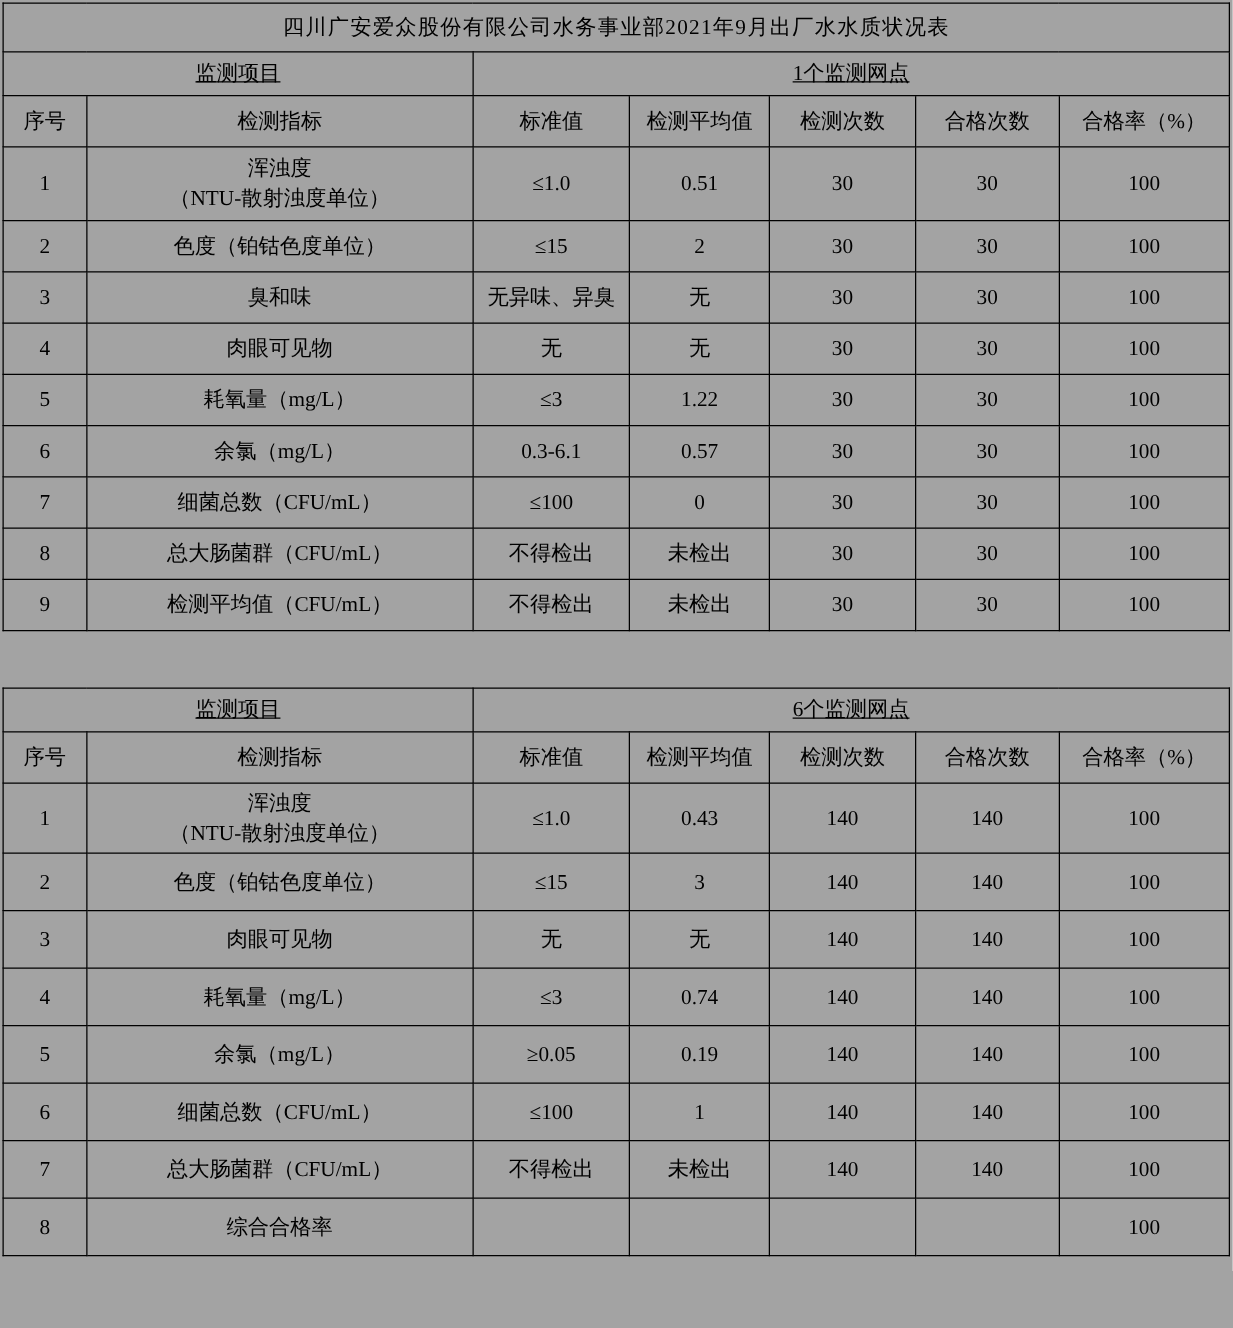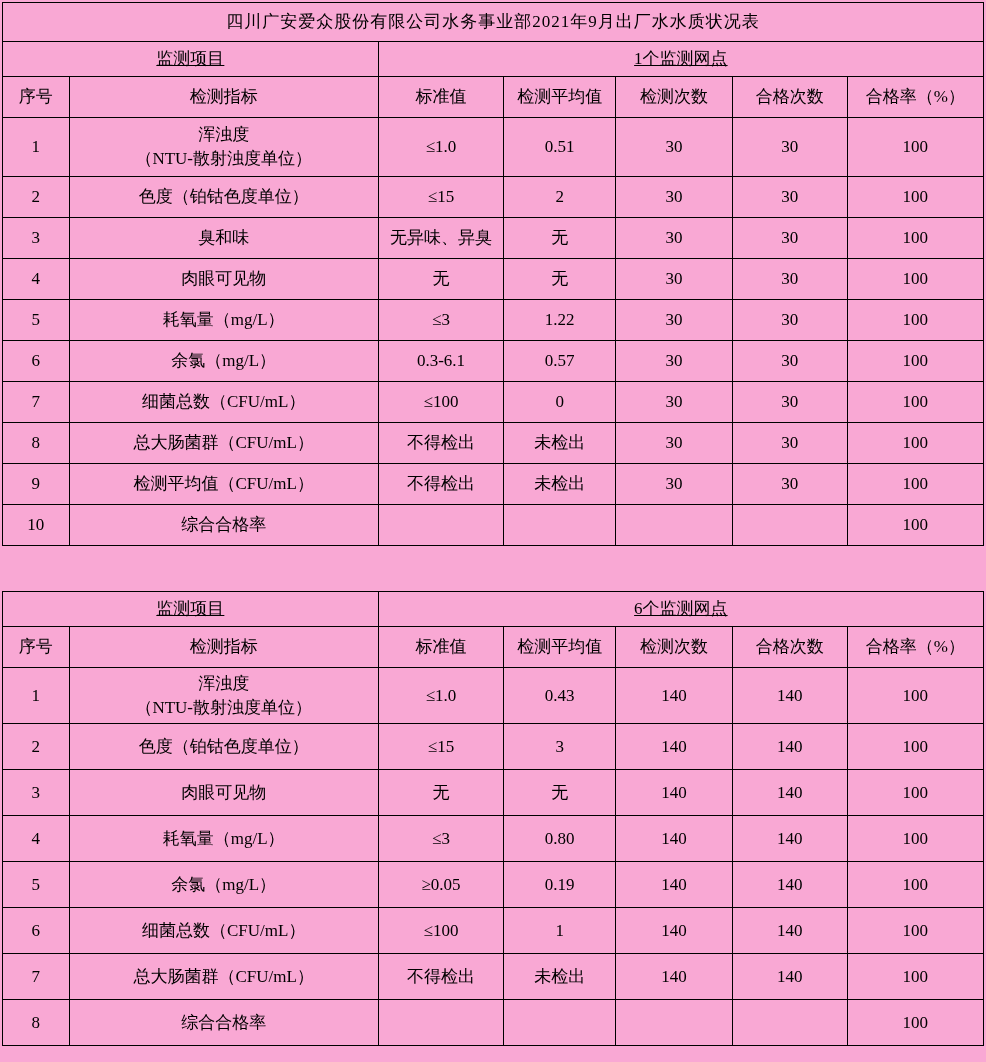--- a/index.html
+++ b/index.html
@@ -7,21 +7,21 @@
     padding: 0;
     background: #ffffff;
     color: #000000;
     font-family: "Liberation Serif", "DejaVu Serif", serif;
   }
   .page {
     width: 986px;
     height: 1062px;
     box-sizing: border-box;
     padding: 2px;
-    background: #f9a8d4;
+    background: #a3a3a3;
   }
   table.wq-table {
     width: 100%;
     border-collapse: collapse;
     table-layout: fixed;
   }
   table.wq-table th,
   table.wq-table td {
     border: 1px solid #000000;
     text-align: center;
@@ -169,29 +169,20 @@
           <td>30</td>
           <td>100</td>
         </tr>
         <tr>
           <td>9</td>
           <td class="indicator">检测平均值（CFU/mL）</td>
           <td>不得检出</td>
           <td>未检出</td>
           <td>30</td>
           <td>30</td>
-          <td>100</td>
-        </tr>
-        <tr>
-          <td>10</td>
-          <td class="indicator">综合合格率</td>
-          <td></td>
-          <td></td>
-          <td></td>
-          <td></td>
           <td>100</td>
         </tr>
       </tbody>
   </table>
 
   <table class="wq-table t1">
     <colgroup>
       <col class="c-seq">
         <col class="c-ind">
         <col class="c-std">
@@ -241,21 +232,21 @@
           <td>无</td>
           <td>无</td>
           <td>140</td>
           <td>140</td>
           <td>100</td>
         </tr>
         <tr>
           <td>4</td>
           <td class="indicator">耗氧量（mg/L）</td>
           <td>≤3</td>
-          <td>0.80</td>
+          <td>0.74</td>
           <td>140</td>
           <td>140</td>
           <td>100</td>
         </tr>
         <tr>
           <td>5</td>
           <td class="indicator">余氯（mg/L）</td>
           <td>≥0.05</td>
           <td>0.19</td>
           <td>140</td>

